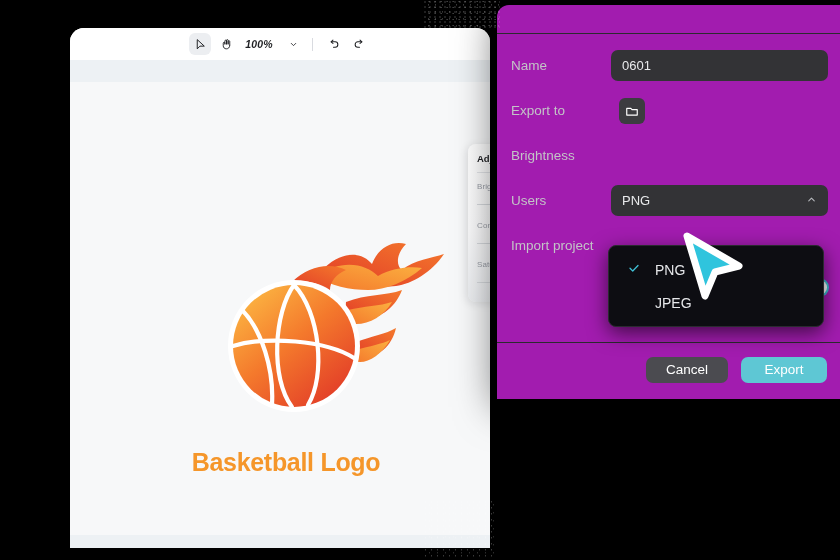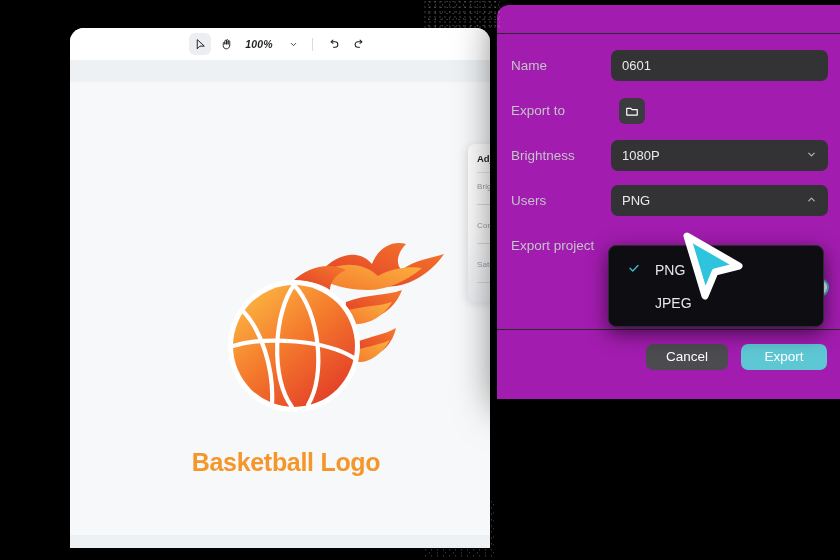--- a/index.html
+++ b/index.html
@@ -259,21 +259,21 @@
     position: absolute;
     left: 19px;
     color: #3fbfd4;
     font-size: 12px;
   }
   .dropdown-item .dd-label { margin-left: 28px; }
 
   #dialog-footer {
     position: absolute;
     left: 0; right: 0;
-    bottom: 16px;
+    bottom: 3px;
     height: 53px;
     border-top: 1px solid #2b2b2e;
     display: flex;
     align-items: center;
     justify-content: flex-end;
     padding-right: 13px;
     gap: 13px;
   }
   .footer-btn {
     height: 26px;
@@ -456,44 +456,36 @@
       <div class="form-label">Export to</div>
       <div id="folder-button">
         <svg width="14" height="14" viewBox="0 0 24 24" fill="none" stroke="#ffffff" stroke-width="2" stroke-linejoin="round">
           <path d="M3 7.5h7l2 2.2h9V19H3z"></path>
         </svg>
       </div>
     </div>
 
     <div class="form-row">
       <div class="form-label">Brightness</div>
-      <div class="form-field field-wide">
-        <span class="field-value">1080P</span>
-        <span class="chev">
-          <svg width="11" height="11" viewBox="0 0 24 24" fill="none" stroke="#b6b8bc" stroke-width="2.4" stroke-linecap="round" stroke-linejoin="round">
-              <path d="M6 9l6 6 6-6"></path>
-            </svg>
-        </span>
-      </div>
     </div>
 
     <div class="form-row">
       <div class="form-label">Users</div>
       <div class="form-field field-wide">
         <span class="field-value">PNG</span>
         <span class="chev">
           <svg width="11" height="11" viewBox="0 0 24 24" fill="none" stroke="#b6b8bc" stroke-width="2.4" stroke-linecap="round" stroke-linejoin="round">
               <path d="M6 15l6-6 6 6"></path>
             </svg>
         </span>
       </div>
     </div>
 
     <div class="form-row">
-      <div class="form-label">Export project</div>
+      <div class="form-label">Import project</div>
     </div>
 
     <div id="import-toggle">
       <div class="toggle-knob"></div>
     </div>
 
     <div id="format-dropdown">
       <div class="dropdown-item">
         <span class="check">
           <svg width="12" height="12" viewBox="0 0 24 24" fill="none" stroke="#3fbfd4" stroke-width="2.6" stroke-linecap="round" stroke-linejoin="round">

